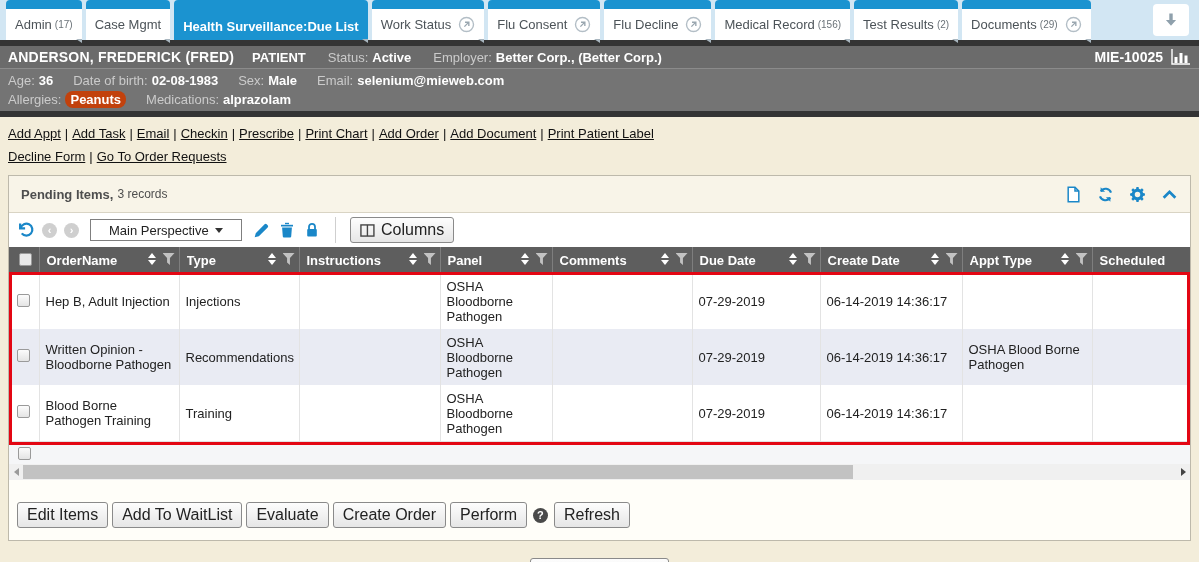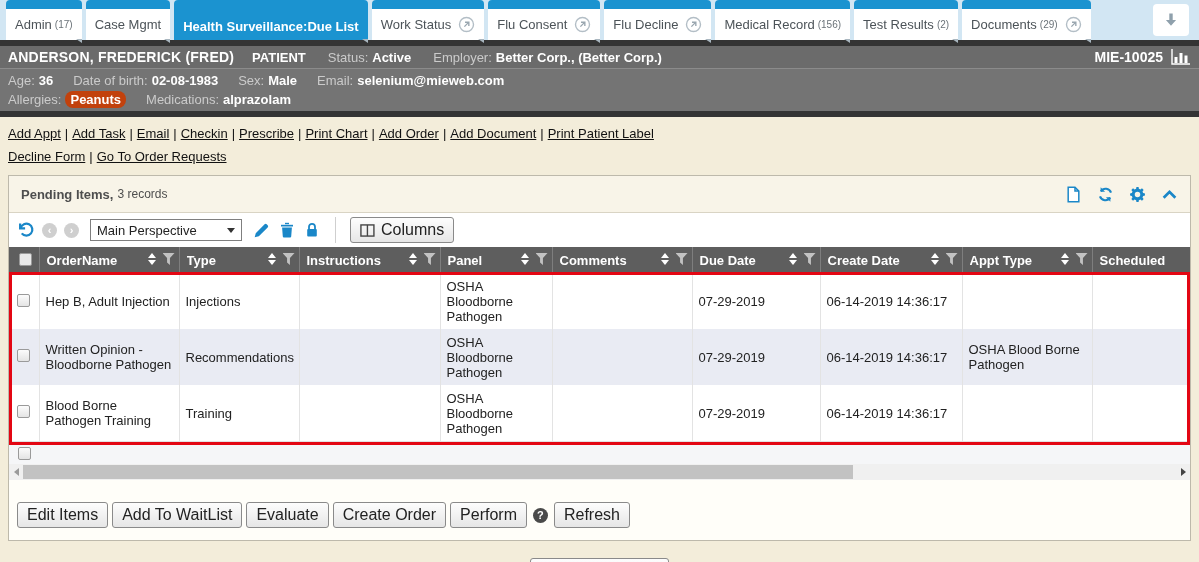--- a/index.html
+++ b/index.html
@@ -48,21 +48,21 @@
   .panel { margin-top:11px; background:#fffef9; border:1px solid #bdb9ab; }
   .panel-header { height:31px; background:#f8f4e8; border-bottom:1px solid #d9d4c4; display:flex; align-items:center; padding:18px 12px; }
   .panel-title { font-weight:bold; color:#4e4e4e; }
   .panel-count { color:#4e4e4e; margin-left:4px; font-size:12px; }
   .panel-icons { margin-left:auto; display:flex; align-items:center; gap:15px; }
   .panel-icons span { width:17px; height:17px; display:inline-flex; cursor:pointer; }
 
   .toolbar { height:34px; background:#fff; display:flex; align-items:center; padding:0 8px; gap:7px; }
   .icon-btn { display:inline-flex; align-items:center; justify-content:center; cursor:pointer; }
   .nav-circle { width:15px; height:15px; border-radius:50%; background:#cfcfcf; color:#fff; font-weight:bold; font-size:11px; display:inline-flex; align-items:center; justify-content:center; cursor:default; line-height:1; }
-  .perspective { height:22px; min-width:152px; border:1px solid #7f7f7f; background:#fff; display:inline-flex; align-items:center; padding:0 6px; margin:11px 4px; cursor:pointer; }
+  .perspective { height:22px; min-width:152px; border:1px solid #7f7f7f; background:#fff; display:inline-flex; align-items:center; padding:0 18px; margin:11px 4px; cursor:pointer; }
   .perspective .arrow { margin-left:auto; width:0; height:0; border-left:4px solid transparent; border-right:4px solid transparent; border-top:5px solid #333; }
   .tool-group { display:flex; align-items:center; gap:9px; }
   .col-group { border-left:1px solid #cfcfcf; margin-left:8px; padding-left:14px; height:26px; display:flex; align-items:center; }
   .btn { font-family:"Liberation Sans",sans-serif; font-size:16px; color:#222; background:linear-gradient(#fdfdfd,#e6e6e6); border:1px solid #8a8a8a; border-radius:3px; padding:3px 9px; cursor:pointer; display:inline-flex; align-items:center; gap:6px; }
 
   
   .table-wrap { position:relative; }
   table { border-collapse:collapse; table-layout:fixed; width:100%; }
   thead th { background:#5e5e5e; color:#fff; font-weight:bold; font-size:13px; text-align:left; height:27px; padding:0 4px 0 7px; border-left:1px solid #7e7e7e; }
   thead th:first-child { border-left:none; text-align:center; }

